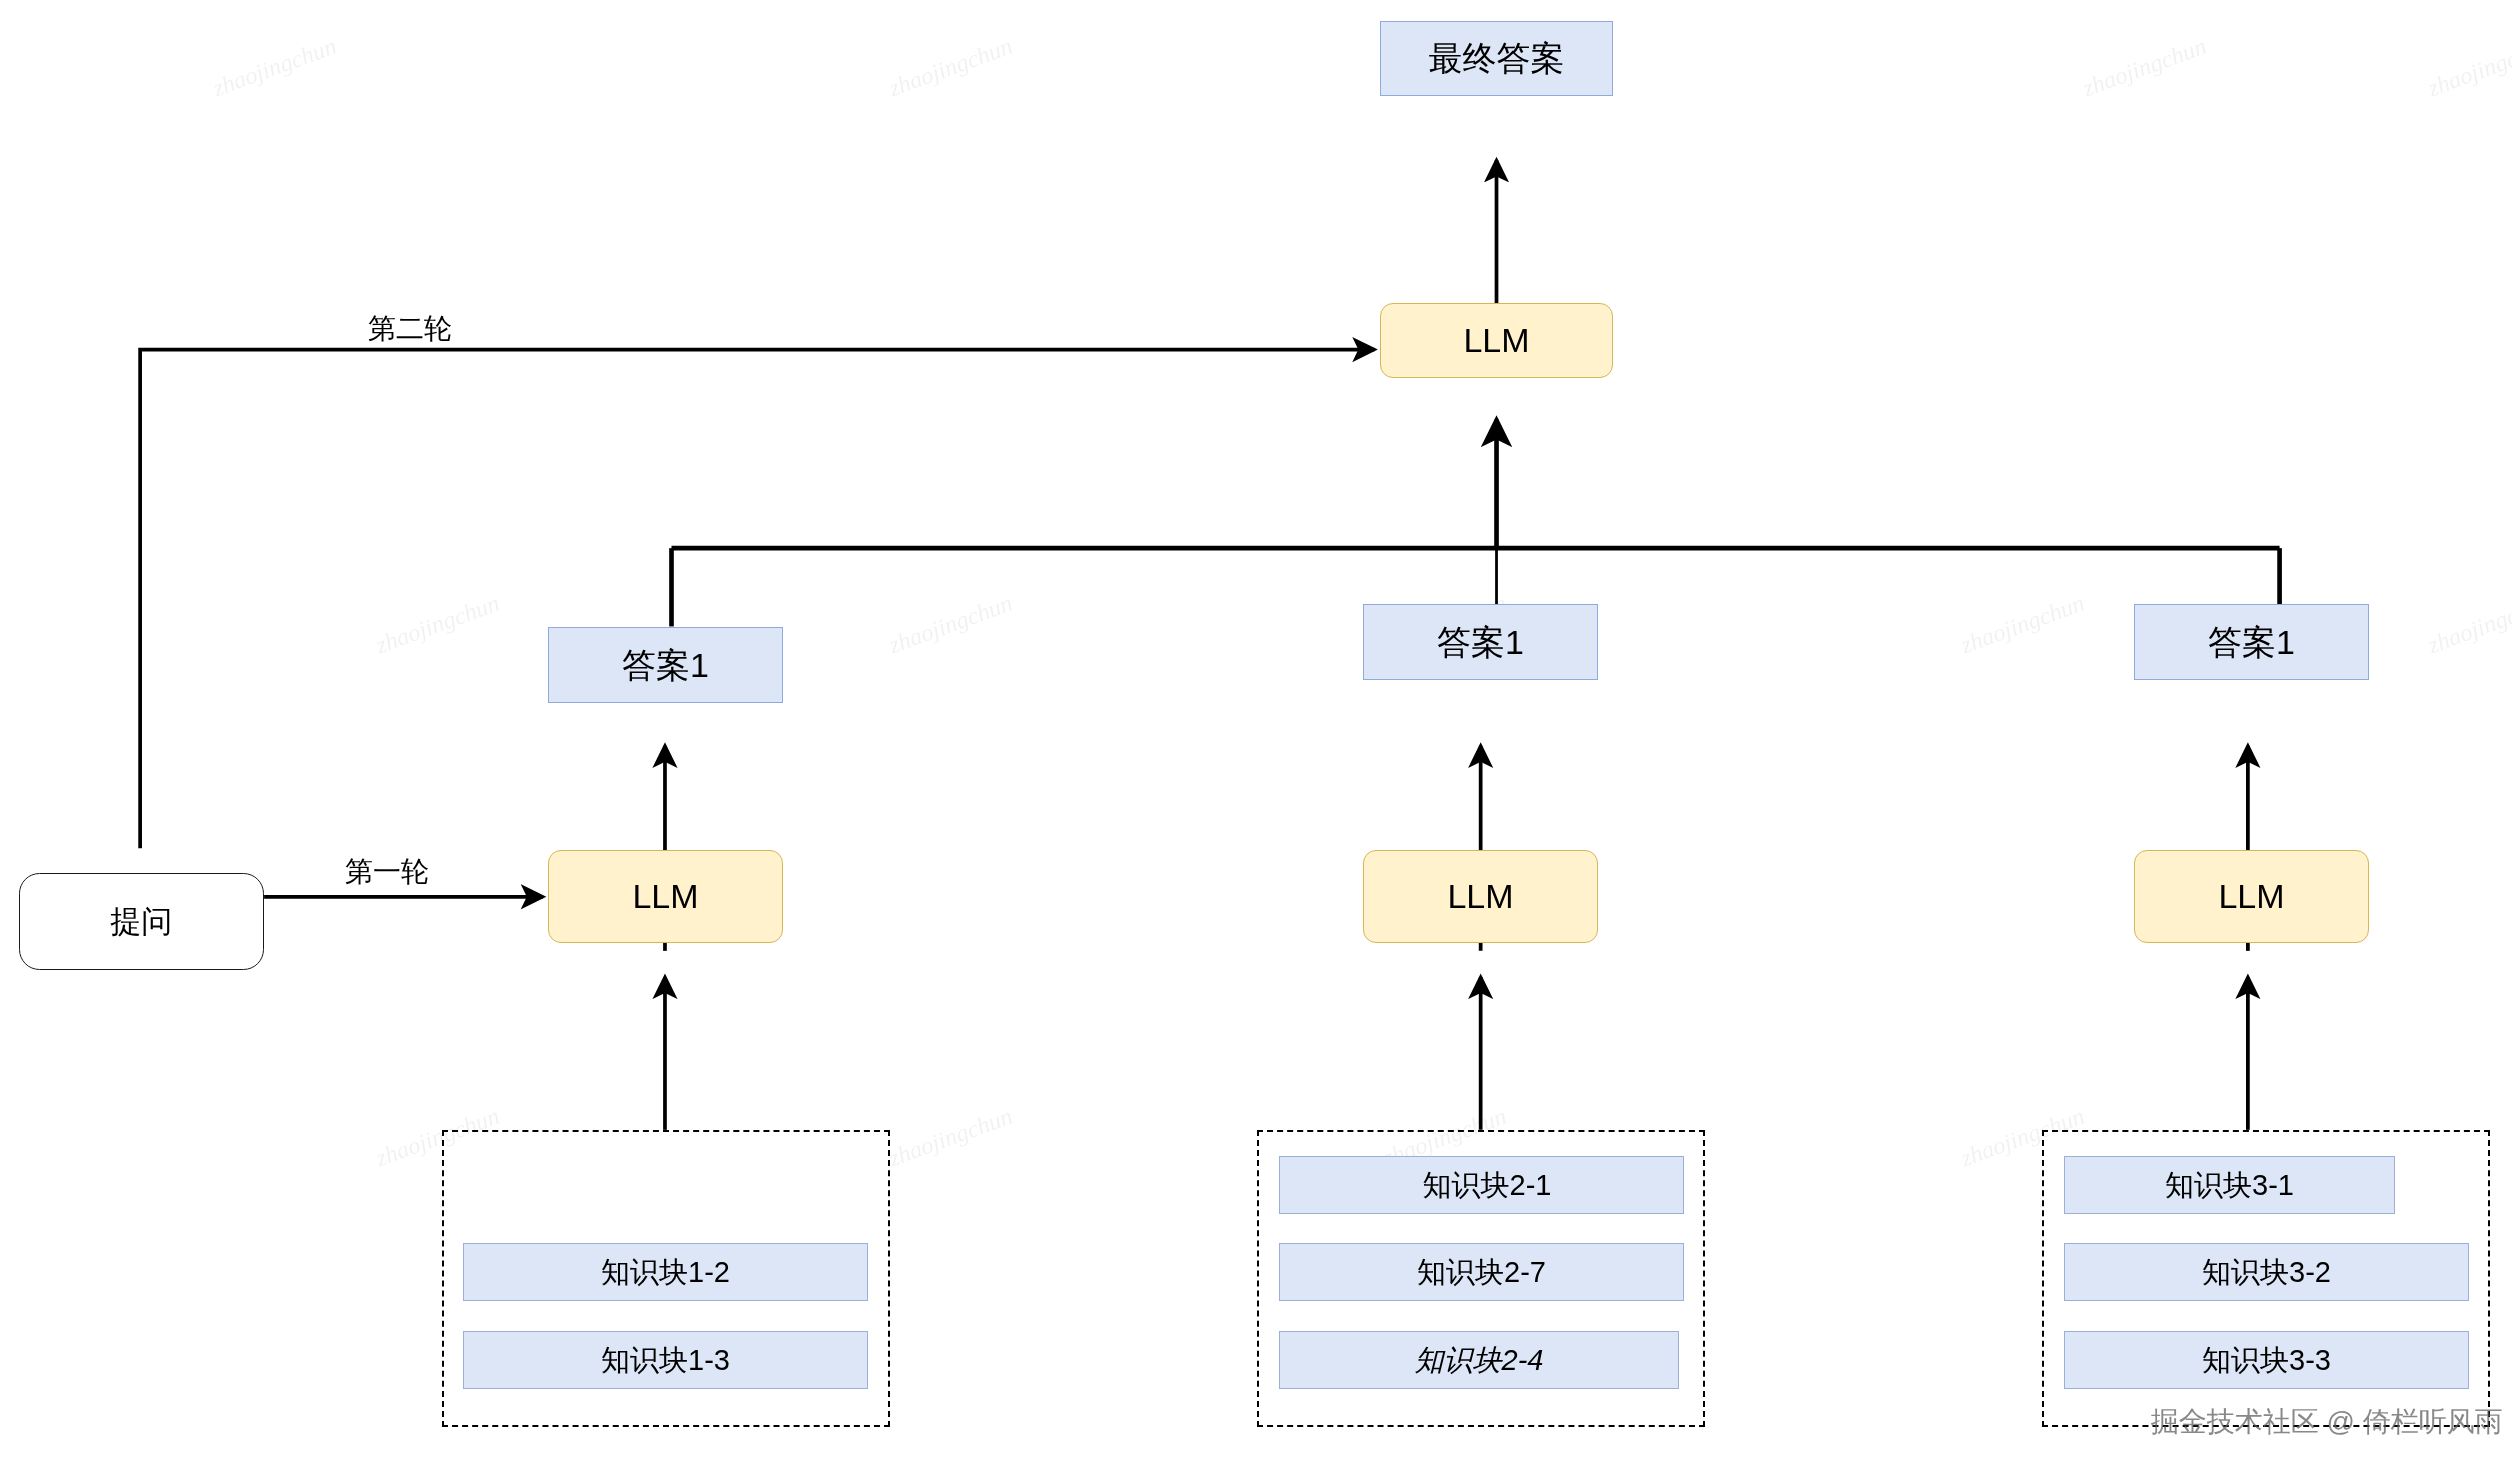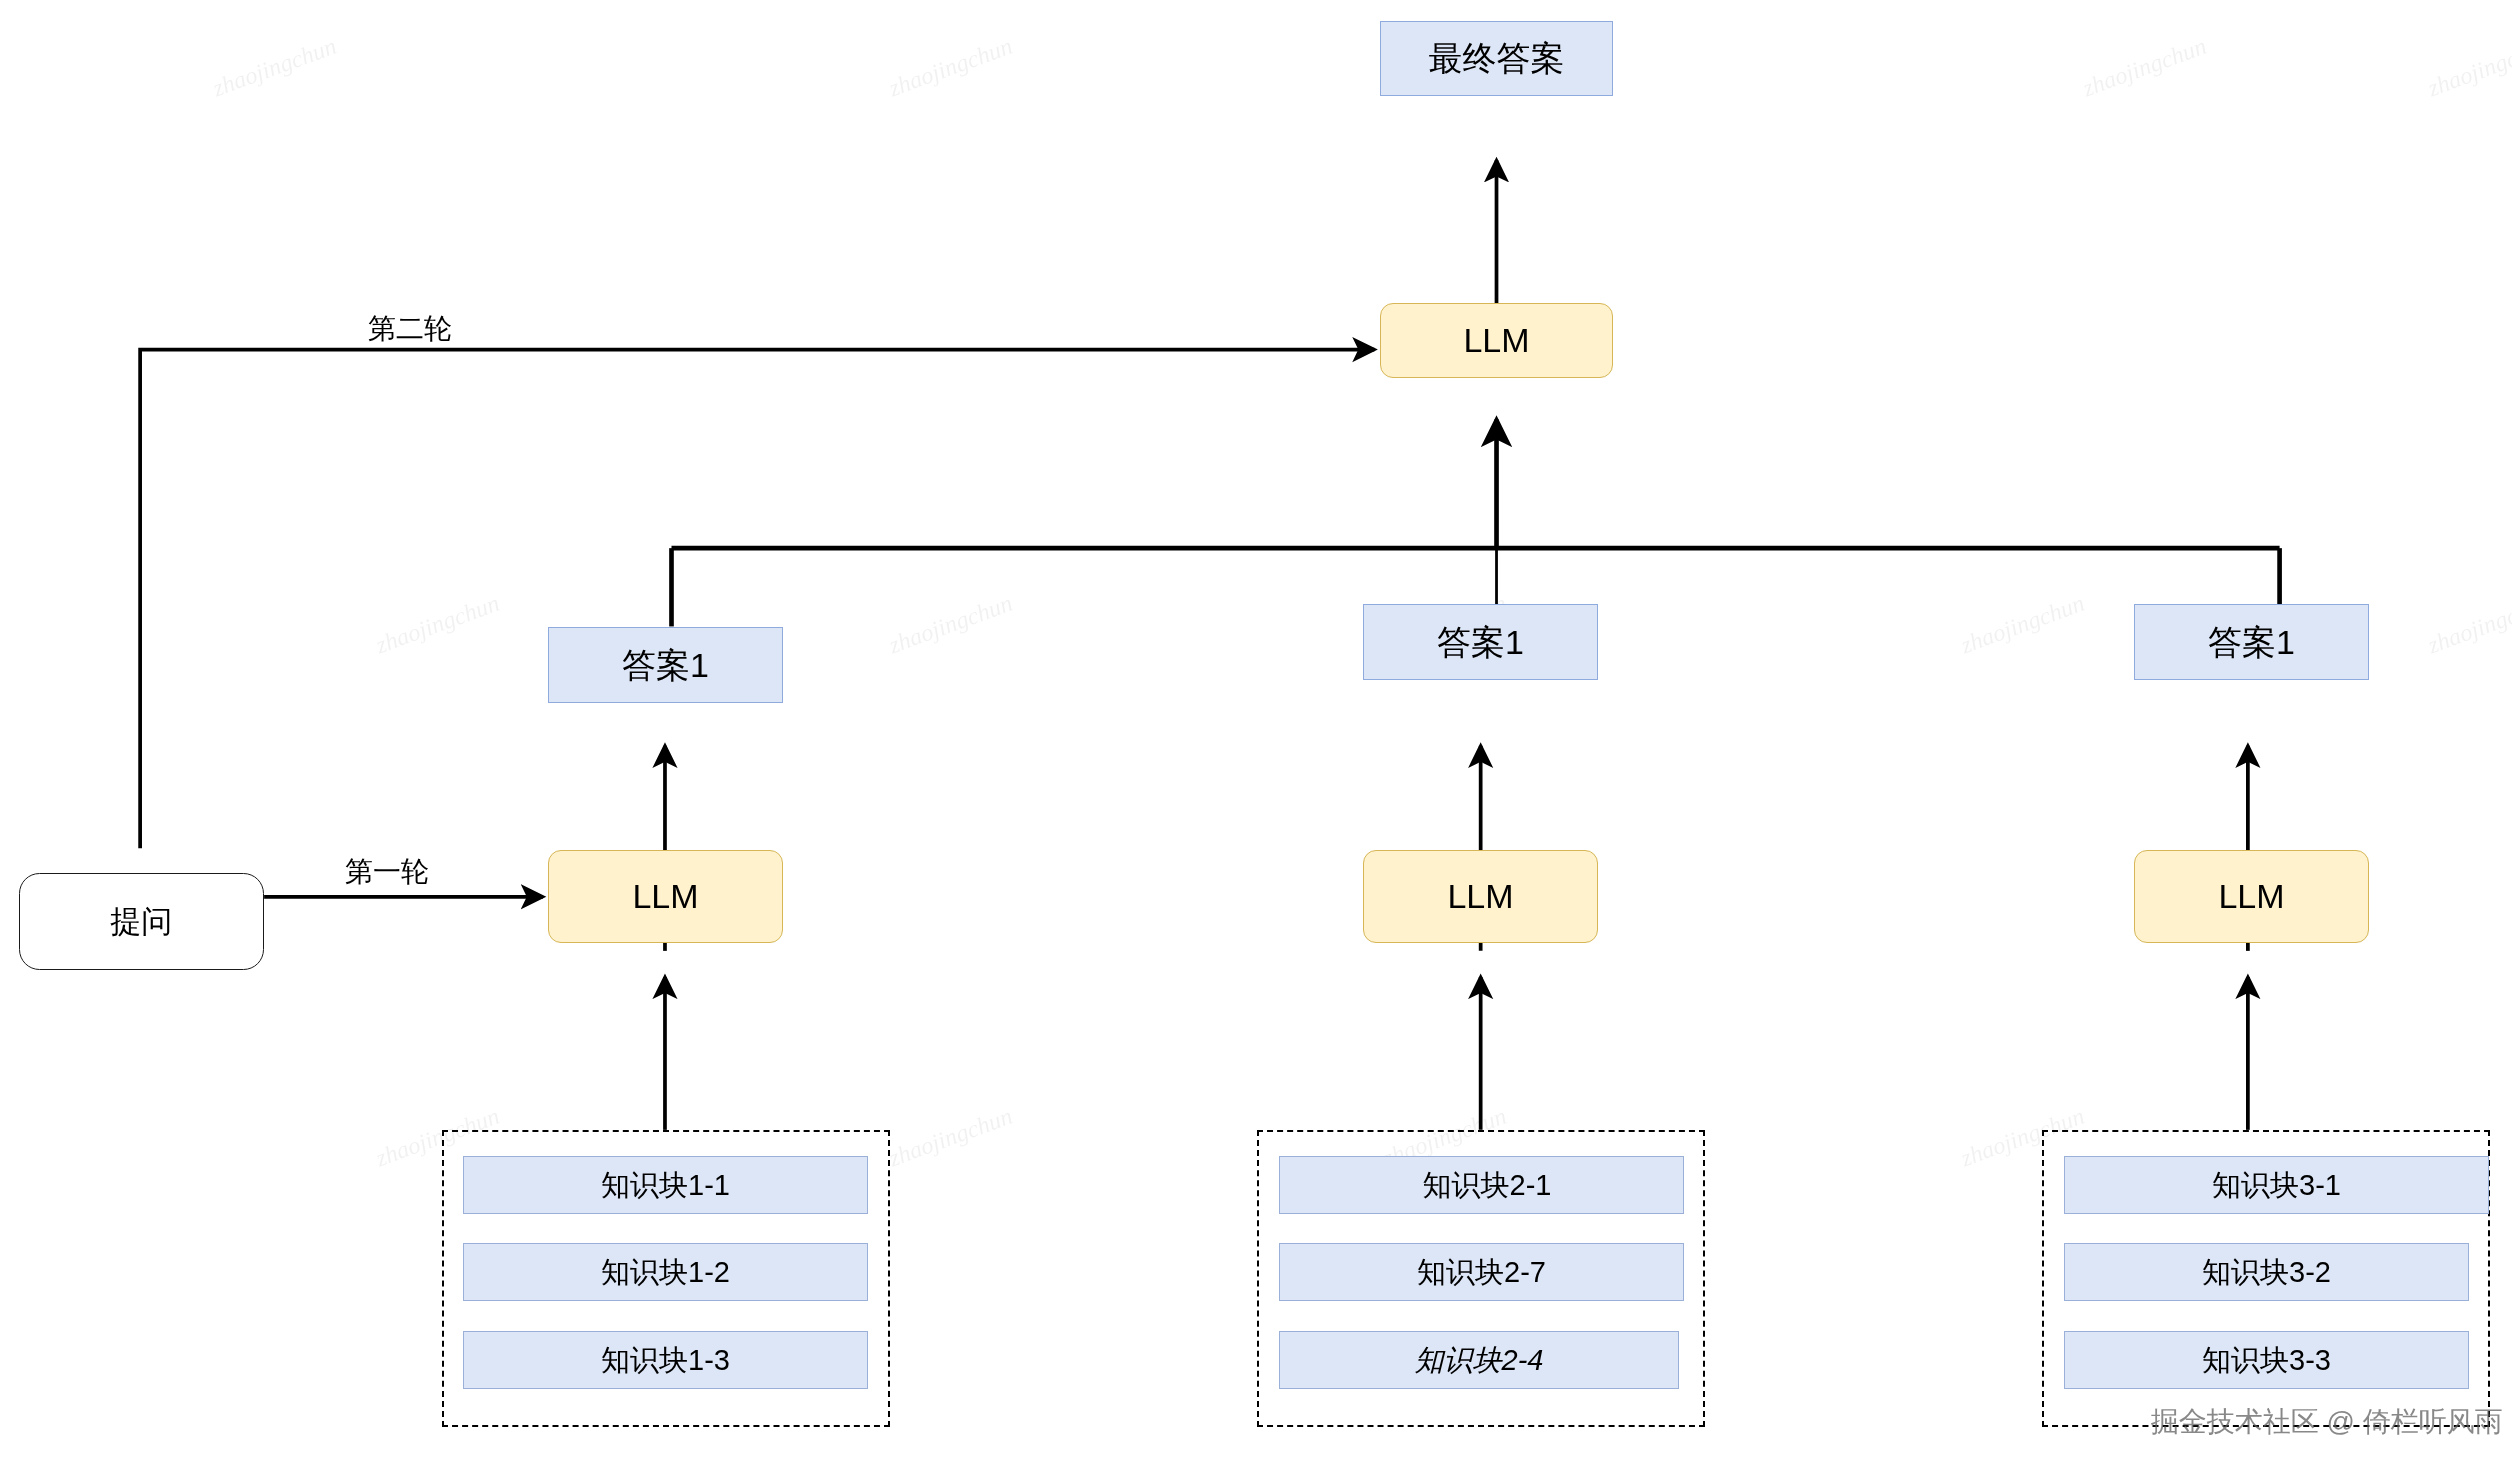--- a/index.html
+++ b/index.html
@@ -193,43 +193,40 @@
     <span>LLM</span>
   </div>
   <div class="node node-yellow t-llm" style="left:1363px; top:850px; width:235px; height:93px;">
     <span>LLM</span>
   </div>
   <div class="node node-yellow t-llm" style="left:2134px; top:850px; width:235px; height:93px;">
     <span>LLM</span>
   </div>
 
   <div class="dashed-group" style="left:442px; top:1130px; width:448px; height:297px;"></div>
-  <div class="node node-chunk t-chunk" style="left:463px; top:1156px; width:405px; height:58px;">
-    <span>知识块1-1</span>
-  </div>
   <div class="node node-chunk t-chunk" style="left:463px; top:1243px; width:405px; height:58px;">
     <span>知识块1-2</span>
   </div>
   <div class="node node-chunk t-chunk" style="left:463px; top:1331px; width:405px; height:58px;">
     <span>知识块1-3</span>
   </div>
 
   <div class="dashed-group" style="left:1257px; top:1130px; width:448px; height:297px;"></div>
   <div class="node node-chunk t-chunk" style="left:1279px; top:1156px; width:405px; height:58px;padding-left:11px;">
     <span>知识块2-1</span>
   </div>
   <div class="node node-chunk t-chunk" style="left:1279px; top:1243px; width:405px; height:58px;">
     <span>知识块2-7</span>
   </div>
   <div class="node node-chunk t-chunk" style="left:1279px; top:1331px; width:400px; height:58px;font-style:italic;">
     <span>知识块2-4</span>
   </div>
 
   <div class="dashed-group" style="left:2042px; top:1130px; width:448px; height:297px;"></div>
-  <div class="node node-chunk t-chunk" style="left:2064px; top:1156px; width:425px; height:58px;">
+  <div class="node node-chunk t-chunk" style="left:2064px; top:1156px; width:331px; height:58px;">
     <span>知识块3-1</span>
   </div>
   <div class="node node-chunk t-chunk" style="left:2064px; top:1243px; width:405px; height:58px;">
     <span>知识块3-2</span>
   </div>
   <div class="node node-chunk t-chunk" style="left:2064px; top:1331px; width:405px; height:58px;">
     <span>知识块3-3</span>
   </div>
 
   <div class="wm-credit">掘金技术社区 @ 倚栏听风雨</div>

